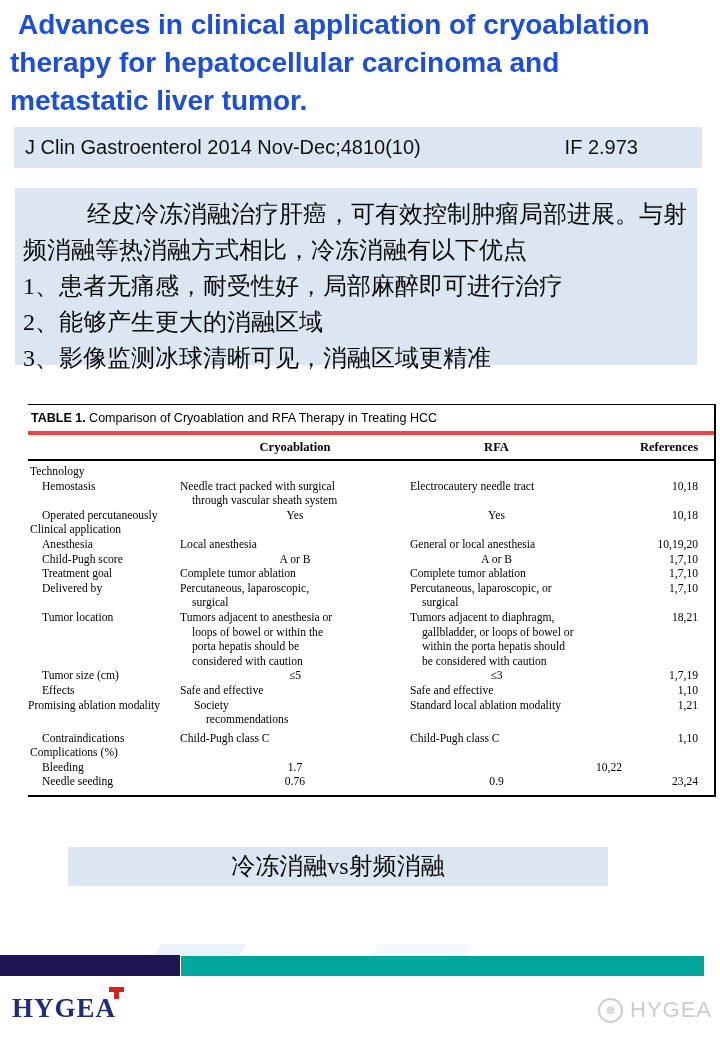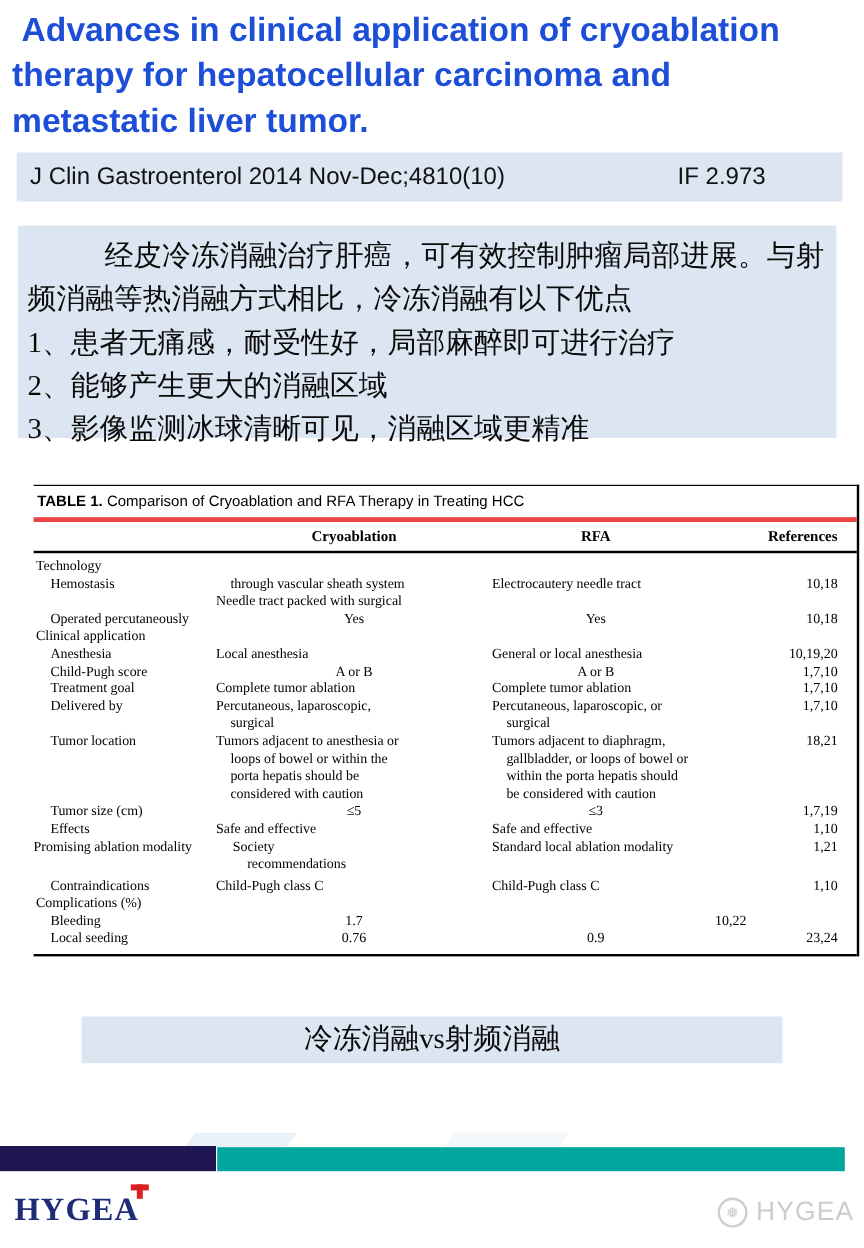--- a/index.html
+++ b/index.html
@@ -39,21 +39,21 @@
   .tbody{padding:4px 0 5px 0;border-bottom:2.5px solid #000;
          font-family:"Liberation Serif","DejaVu Serif",serif;font-size:11.6px;}
   .trow{display:grid;grid-template-columns:152px 230px 228px 1fr;}
   .tline{white-space:nowrap;line-height:14.6px;}
   .tcell.center{text-align:center;}
   .tcell.tcol-rfa.center{padding-right:55px;}
   .tline.cont{padding-left:12px;}
   .trefs{text-align:right;padding-right:16px;line-height:14.6px;}
 
   
-  .caption{position:absolute;left:68px;top:847px;width:584px;height:39px;background:#dce6f2;
+  .caption{position:absolute;left:68px;top:847px;width:540px;height:39px;background:#dce6f2;
            font-family:"Liberation Serif","DejaVu Serif",serif;font-size:24px;line-height:39px;
            text-align:center;color:#0a0a0a;}
 
   
   .deco1{position:absolute;left:158px;top:944px;width:85px;height:12px;background:#e9f1f9;transform:skewX(-35deg);}
   .deco2{position:absolute;left:375px;top:944px;width:95px;height:12px;background:#f3f8fc;transform:skewX(-35deg);}
   .bar-navy{position:absolute;left:0px;top:955px;width:180px;height:21px;background:#1d1653;}
   .bar-teal{position:absolute;left:181px;top:956px;width:523px;height:20px;background:#01a69c;}
 
   .logo{position:absolute;left:12px;top:993px;font-family:"Liberation Serif","DejaVu Serif",serif;
@@ -110,22 +110,22 @@
           </div>
           <div class="tcell tcol-cryo"></div>
           <div class="tcell tcol-rfa"></div>
           <div class="tcell trefs"></div>
         </div>
         <div class="trow">
           <div class="tcell tlabel">
             <div class="tline" style="padding-left: 14px;">Hemostasis</div>
           </div>
           <div class="tcell tcol-cryo">
+            <div class="tline">Needle tract packed with surgical</div>
             <div class="tline cont">through vascular sheath system</div>
-            <div class="tline">Needle tract packed with surgical</div>
           </div>
           <div class="tcell tcol-rfa">
             <div class="tline">Electrocautery needle tract</div>
           </div>
           <div class="tcell trefs">10,18</div>
         </div>
         <div class="trow">
           <div class="tcell tlabel">
             <div class="tline" style="padding-left: 14px;">Operated percutaneously</div>
           </div>
@@ -274,21 +274,21 @@
           <div class="tcell tlabel">
             <div class="tline" style="padding-left: 14px;">Bleeding</div>
           </div>
           <div class="tcell tcol-cryo center">
             <div class="tline">1.7</div>
           </div>
           <div class="tcell trefs">10,22</div>
         </div>
         <div class="trow">
           <div class="tcell tlabel">
-            <div class="tline" style="padding-left: 14px;">Local seeding</div>
+            <div class="tline" style="padding-left: 14px;">Needle seeding</div>
           </div>
           <div class="tcell tcol-cryo center">
             <div class="tline">0.76</div>
           </div>
           <div class="tcell tcol-rfa center">
             <div class="tline">0.9</div>
           </div>
           <div class="tcell trefs">23,24</div>
         </div>
       </div>

